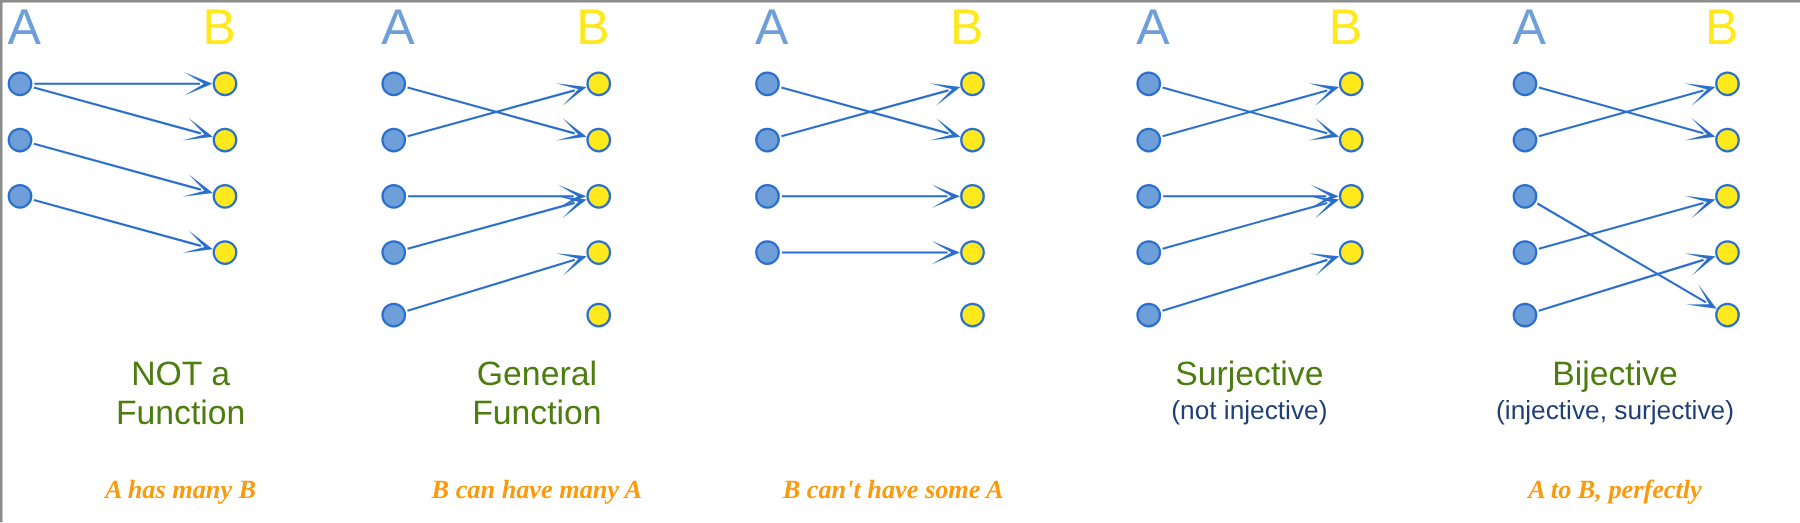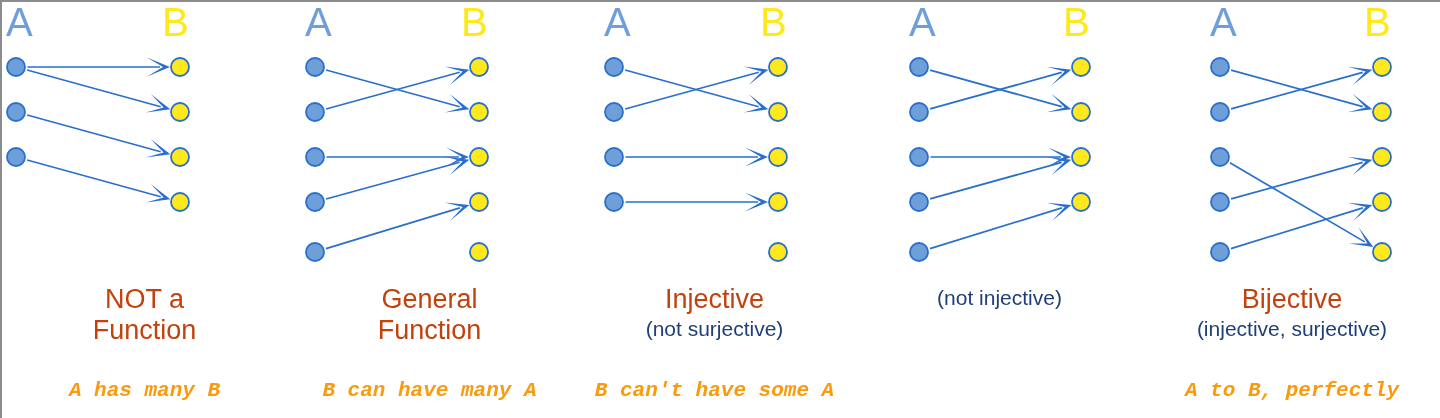--- a/index.html
+++ b/index.html
@@ -60,21 +60,21 @@
   }
 
   .caption-block {
     position: absolute;
     left: 0;
     right: 0;
     top: 282px;
     text-align: center;
   }
   .title-main {
-    color: #c2410c;
+    color: #4d7c0f;
     font-size: 27px;
     line-height: 31px;
     font-weight: 400;
     font-family: "Liberation Sans", sans-serif;
     white-space: pre-line;
   }
   .title-sub {
     color: #1f3f77;
     font-size: 21px;
     line-height: 27px;
@@ -85,21 +85,21 @@
     position: absolute;
     left: 0;
     right: 0;
     top: 376px;
     text-align: center;
     color: #fb9a0c;
     font-style: italic;
     font-weight: bold;
     font-size: 21px;
     line-height: 26px;
-    font-family: Liberation Mono, monospace;
+    font-family: Liberation Serif, serif;
   }
 </style>
 </head>
 <body>
 
 <div id="diagram-root">
   <div class="panels">
       <div class="panel">
         <div class="set-label a" style="left: 4px;">A</div>
         <div class="set-label b" style="left: 160px;">B</div>
@@ -184,24 +184,20 @@
             <circle cx="42" cy="110" r="9" fill="#6f9fd8" stroke="#2a6fcb" stroke-width="1.8"></circle>
             <circle cx="42" cy="155" r="9" fill="#6f9fd8" stroke="#2a6fcb" stroke-width="1.8"></circle>
             <circle cx="42" cy="200" r="9" fill="#6f9fd8" stroke="#2a6fcb" stroke-width="1.8"></circle>
             <circle cx="206" cy="65" r="9" fill="#ffe81c" stroke="#2a6fcb" stroke-width="1.8"></circle>
             <circle cx="206" cy="110" r="9" fill="#ffe81c" stroke="#2a6fcb" stroke-width="1.8"></circle>
             <circle cx="206" cy="155" r="9" fill="#ffe81c" stroke="#2a6fcb" stroke-width="1.8"></circle>
             <circle cx="206" cy="200" r="9" fill="#ffe81c" stroke="#2a6fcb" stroke-width="1.8"></circle>
             <circle cx="206" cy="250" r="9" fill="#ffe81c" stroke="#2a6fcb" stroke-width="1.8"></circle>
           </g>
         </svg>
-        <div class="caption-block">
-          <div class="title-main">Injective</div>
-          <div class="title-sub">(not surjective)</div>
-        </div>
         <div class="subtitle-note">B can't have some A</div>
       </div>
       <div class="panel">
         <div class="set-label a" style="left: 52px;">A</div>
         <div class="set-label b" style="left: 206px;">B</div>
         <svg class="graph-svg" viewBox="0 0 285 285">
           <g>
             <line x1="73.08045596074432" y1="68.07790443354008" x2="204.7296418074012" y2="104.64712272427812" stroke="#2a6fcb" stroke-width="1.7"></line>
             <path d="M 214.3648209037006 107.32356136213906 L 189.66129227624407 110.32117263654331 L 207.62019553629102 105.4500543156364 L 194.74652568817987 92.01433235357445 Z" fill="#2a6fcb"></path>
             <line x1="73.08045596074432" y1="106.92209556645992" x2="204.7296418074012" y2="70.35287727572188" stroke="#2a6fcb" stroke-width="1.7"></line>
@@ -219,20 +215,21 @@
             <circle cx="62" cy="155" r="9" fill="#6f9fd8" stroke="#2a6fcb" stroke-width="1.8"></circle>
             <circle cx="62" cy="200" r="9" fill="#6f9fd8" stroke="#2a6fcb" stroke-width="1.8"></circle>
             <circle cx="62" cy="250" r="9" fill="#6f9fd8" stroke="#2a6fcb" stroke-width="1.8"></circle>
             <circle cx="224" cy="65" r="9" fill="#ffe81c" stroke="#2a6fcb" stroke-width="1.8"></circle>
             <circle cx="224" cy="110" r="9" fill="#ffe81c" stroke="#2a6fcb" stroke-width="1.8"></circle>
             <circle cx="224" cy="155" r="9" fill="#ffe81c" stroke="#2a6fcb" stroke-width="1.8"></circle>
             <circle cx="224" cy="200" r="9" fill="#ffe81c" stroke="#2a6fcb" stroke-width="1.8"></circle>
           </g>
         </svg>
         <div class="caption-block">
+          <div class="title-main">Surjective</div>
           <div class="title-sub">(not injective)</div>
         </div>
       </div>
       <div class="panel last">
         <div class="set-label a" style="left: 68px;">A</div>
         <div class="set-label b" style="left: 222px;">B</div>
         <svg class="graph-svg" viewBox="0 0 300 285">
           <g>
             <line x1="89.08045596074432" y1="68.07790443354008" x2="220.7296418074012" y2="104.64712272427812" stroke="#2a6fcb" stroke-width="1.7"></line>
             <path d="M 230.3648209037006 107.32356136213906 L 205.66129227624407 110.32117263654331 L 223.62019553629102 105.4500543156364 L 210.74652568817987 92.01433235357445 Z" fill="#2a6fcb"></path>

